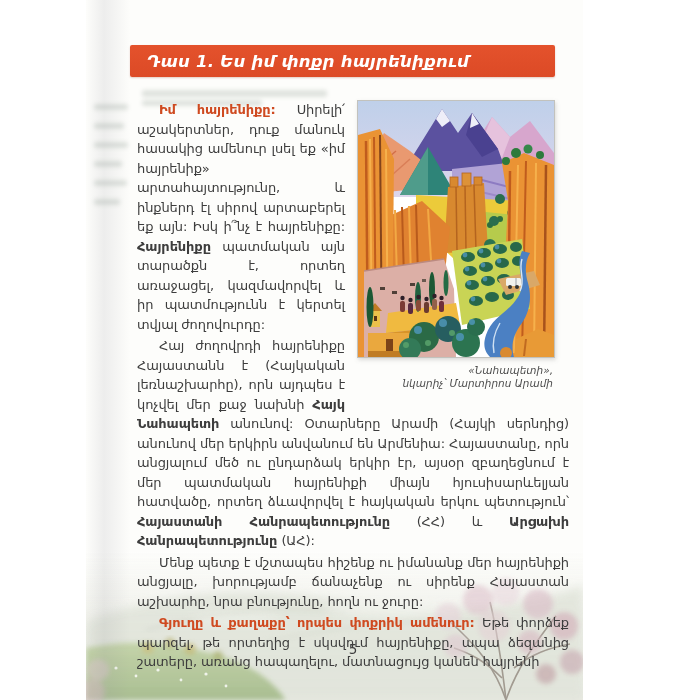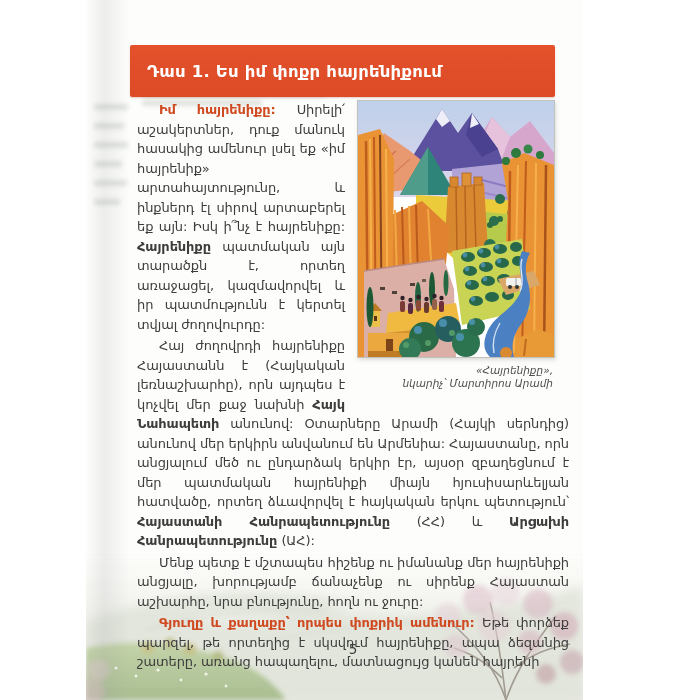--- a/index.html
+++ b/index.html
@@ -3,25 +3,25 @@
 <meta charset="utf-8">
 <style>
   html,body{margin:0;padding:0;background:#ffffff;}
   body{width:700px;height:700px;position:relative;overflow:hidden;
        font-family:"DejaVu Sans",sans-serif;}
   .page{position:absolute;left:86px;top:0;width:497px;height:700px;
         background:#fdfdfb;overflow:hidden;}
   .gutter-shade{position:absolute;left:0;top:0;width:46px;height:100%;
         background:linear-gradient(90deg,rgba(255,255,255,0) 0,rgba(140,140,148,0.14) 18px,rgba(255,255,255,0) 44px);
         pointer-events:none;z-index:3;}
-  .banner{position:absolute;left:44px;top:45px;width:425px;height:52px;
+  .banner{position:absolute;left:44px;top:45px;width:425px;height:32px;
         border-radius:2px;z-index:2;
         background:linear-gradient(180deg,var(--banner,#e4522c),#dc4a26);
         box-shadow:0 1px 2px rgba(150,60,30,.25);
-        display:flex;align-items:center;padding-left:17px;box-sizing:border-box;}
+        display:flex;align-items:center;padding-left:17px;box-sizing:border-box;font-style:italic;}
   .banner span{color:var(--banner-text,#fff);font-weight:bold;font-size:16.5px;letter-spacing:.2px;}
   .ghost{position:absolute;background:#8c9a8e;filter:blur(2px);opacity:.26;z-index:1;border-radius:2px;}
   .content{position:absolute;left:49px;top:98px;width:436px;z-index:2;}
   figure.painting-fig{float:right;width:196px;margin:2px 18px 8px 12px;padding:0;}
   .painting-frame{width:196px;height:256px;border:1px solid #c2c2bd;background:#fff;
         box-shadow:1px 2px 4px rgba(120,120,120,.25);box-sizing:content-box;}
   .painting-frame svg{display:block;}
   figcaption{margin-top:6px;text-align:right;font-style:italic;font-size:10.5px;
         line-height:13px;color:#4e4e4e;}
   .para{margin:2px;text-align:justify;text-indent:22px;font-size:13px;line-height:19.5px;
@@ -314,21 +314,21 @@
             <circle cx="152" cy="186" r="2" fill="#333"></circle>
               <circle cx="159" cy="186" r="2" fill="#333"></circle>
           </g>
 
           <path d="M158,238 L180,228 L196,234 L196,256 L156,256 Z" fill="#e89a36"></path>
           <path d="M168,238 L166,255" stroke="#c06a20" stroke-width="2"></path>
           <circle cx="148" cy="252" r="6" fill="#d98a30"></circle>
         </svg>
       </div>
       <figcaption>
-        <div>«Հայրենիքը»,</div>
+        <div>«Նահապետի»,</div>
         <div>նկարիչ՝ Մարտիրոս Արամի</div>
       </figcaption>
     </figure>
 
     <div id="paragraphs">
         <p class="para"><span class="seg-lead">Իմ հայրենիքը: </span><span>Սիրելի՛ աշակերտներ, դուք մանուկ հասակից ամենուր լսել եք «իմ հայրենիք» արտահայտությունը, և ինքներդ էլ սիրով արտաբերել եք այն: Իսկ ի՞նչ է հայրենիքը: </span><span class="seg-b">Հայրենիքը</span><span> պատմական այն տարածքն է, որտեղ առաջացել, կազմավորվել և իր պատմությունն է կերտել տվյալ ժողովուրդը:</span></p>
         <p class="para"><span>Հայ ժողովրդի հայրենիքը Հայաստանն է (Հայկական լեռնաշխարհը), որն այդպես է կոչվել մեր քաջ նախնի </span><span class="seg-b">Հայկ Նահապետի</span><span> անունով: Օտարները Արամի (Հայկի սերնդից) անունով մեր երկիրն անվանում են Արմենիա: Հայաստանը, որն անցյալում մեծ ու ընդարձակ երկիր էր, այսօր զբաղեցնում է մեր պատմական հայրենիքի միայն հյուսիսարևելյան հատվածը, որտեղ ձևավորվել է հայկական երկու պետություն՝ </span><span class="seg-b">Հայաստանի Հանրապետությունը</span><span> (ՀՀ) և </span><span class="seg-b">Արցախի Հանրապետությունը</span><span> (ԱՀ):</span></p>
         <p class="para"><span>Մենք պետք է մշտապես հիշենք ու իմանանք մեր հայրենիքի անցյալը, խորությամբ ճանաչենք ու սիրենք Հայաստան աշխարհը, նրա բնությունը, հողն ու ջուրը:</span></p>
         <p class="para"><span class="seg-lead">Գյուղը և քաղաքը՝ որպես փոքրիկ ամենուր: </span><span>Եթե փորձեք պարզել, թե որտեղից է սկսվում հայրենիքը, ապա ձեզանից շատերը, առանց հապաղելու, մատնացույց կանեն հայրենի</span></p>
       </div>

